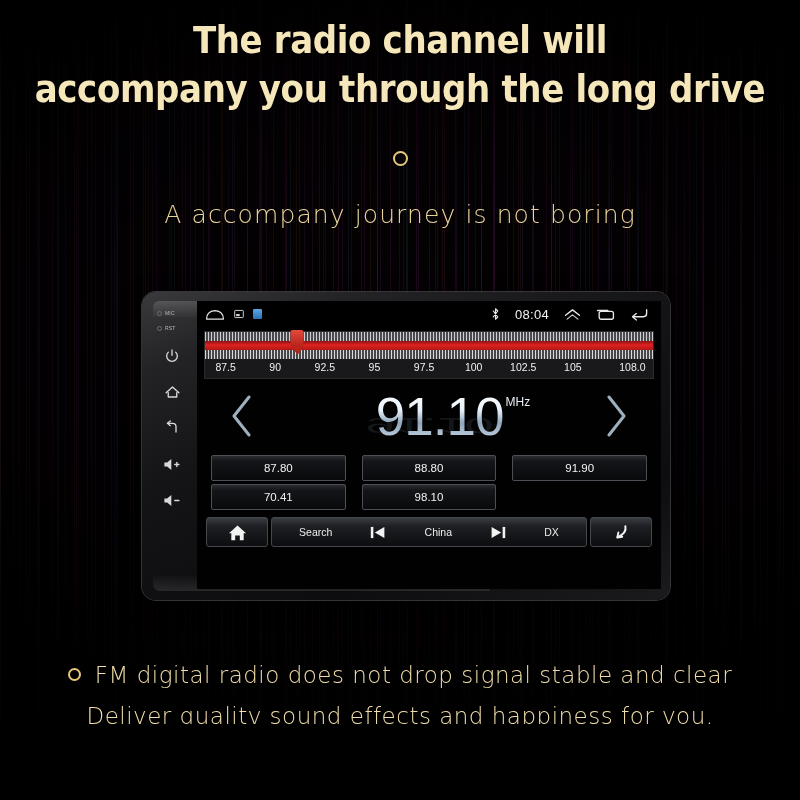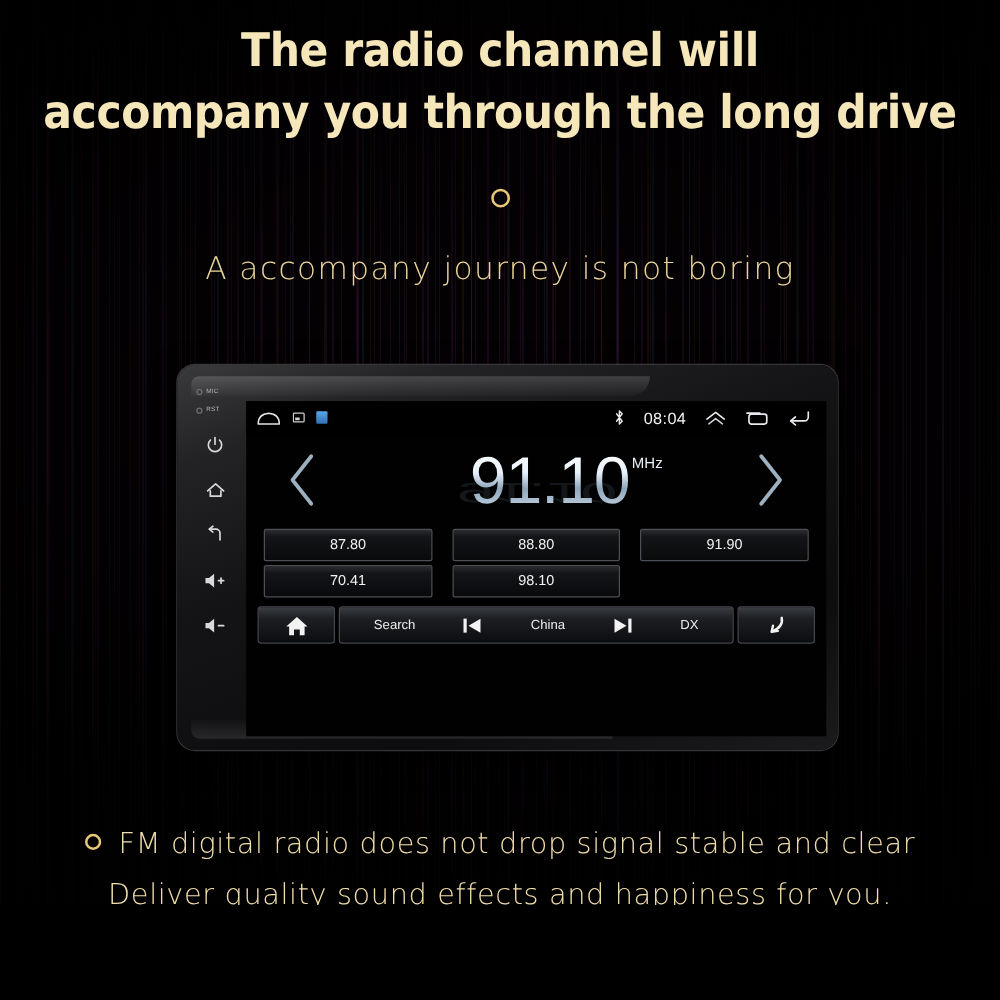--- a/index.html
+++ b/index.html
@@ -71,21 +71,21 @@
     display:flex;flex-direction:column;align-items:center;}
   .led{display:flex;align-items:center;gap:3px;width:100%;padding-left:6px;box-sizing:border-box;}
   .led .dot{width:5px;height:5px;border-radius:50%;border:1px solid #6e6e72;box-sizing:border-box;}
   .led .lbl{font-size:5px;color:#b9b9bd;letter-spacing:.2px;font-family:"Liberation Sans",sans-serif;}
   .led.first{margin-top:9px;}
   .led.second{margin-top:9px;}
   .kbtn{margin-top:14px;width:26px;height:22px;display:flex;align-items:center;justify-content:center;}
   .kbtn svg{display:block;}
 
   
-  .screen{position:absolute;left:46px;top:0;right:0;bottom:0;background:#010101;overflow:hidden;margin-top:20px;}
+  .screen{position:absolute;left:46px;top:0;right:0;bottom:0;background:#010101;overflow:hidden;}
 
   
   .statusbar{position:relative;height:26px;background:#000;display:flex;align-items:center;padding:0 12px 0 8px;}
   .sb-left{display:flex;align-items:center;gap:9px;}
   .sb-right{margin-left:auto;display:flex;align-items:center;gap:15px;}
   .sb-time{color:#f2f2f2;font-size:13px;font-family:"Liberation Sans",sans-serif;letter-spacing:.3px;}
   .sq-blue{width:9px;height:10px;background:linear-gradient(180deg,#58a6e8,#2f6fb5);border-radius:1px;}
 
   
   .dial{margin:4px 7px 0 7px;height:48px;background:#19191b;border:1px solid #2a2a2c;box-sizing:border-box;position:relative;}
@@ -234,20 +234,40 @@
             <rect x="4" y="4" width="18" height="10" rx="2.5" fill="none" stroke="#e9e9ee" stroke-width="1.7"></rect>
             <path d="M2 3 h13" stroke="#e9e9ee" stroke-width="1.7" stroke-linecap="round"></path>
           </svg>
           <svg width="19" height="14" viewBox="0 0 24 17">
             <path d="M21 3 v5 a4 4 0 0 1 -4 4 H4" stroke="#e9e9ee" stroke-width="1.7" fill="none" stroke-linecap="round"></path>
             <path d="M8 8 L3.2 12 L8 16" stroke="#e9e9ee" stroke-width="1.7" fill="none" stroke-linecap="round" stroke-linejoin="round"></path>
           </svg>
         </div>
       </div>
 
+      <div class="dial">
+        <div class="ticks"></div>
+        <div class="redband"></div>
+        <div class="ticks tall"></div>
+        <div class="ticklabels">
+              <span style="left: 4.6%;">87.5</span>
+              <span style="left: 15.6732%;">90</span>
+              <span style="left: 26.7463%;">92.5</span>
+              <span style="left: 37.8195%;">95</span>
+              <span style="left: 48.8927%;">97.5</span>
+              <span style="left: 59.9659%;">100</span>
+              <span style="left: 71.039%;">102.5</span>
+              <span style="left: 82.1122%;">105</span>
+              <span style="left: 95.4%;">108.0</span>
+            </div>
+        <div class="pointer" style="left: 20.5454%;">
+          <div class="body"></div>
+              <div class="tip"></div>
+        </div>
+      </div>
 
       <div class="freqrow">
         <svg class="chev left" width="30" height="46" viewBox="0 0 30 46">
           <path d="M22 4 L7 23 L22 42" stroke="#b9cfe2" stroke-width="3" fill="none" stroke-linecap="round" stroke-linejoin="round"></path>
         </svg>
         <div class="freqwrap">
           <span class="freq">91.10</span>
           <span class="mhz">MHz</span>
         </div>
         <div class="freq-refl">91.10</div>

